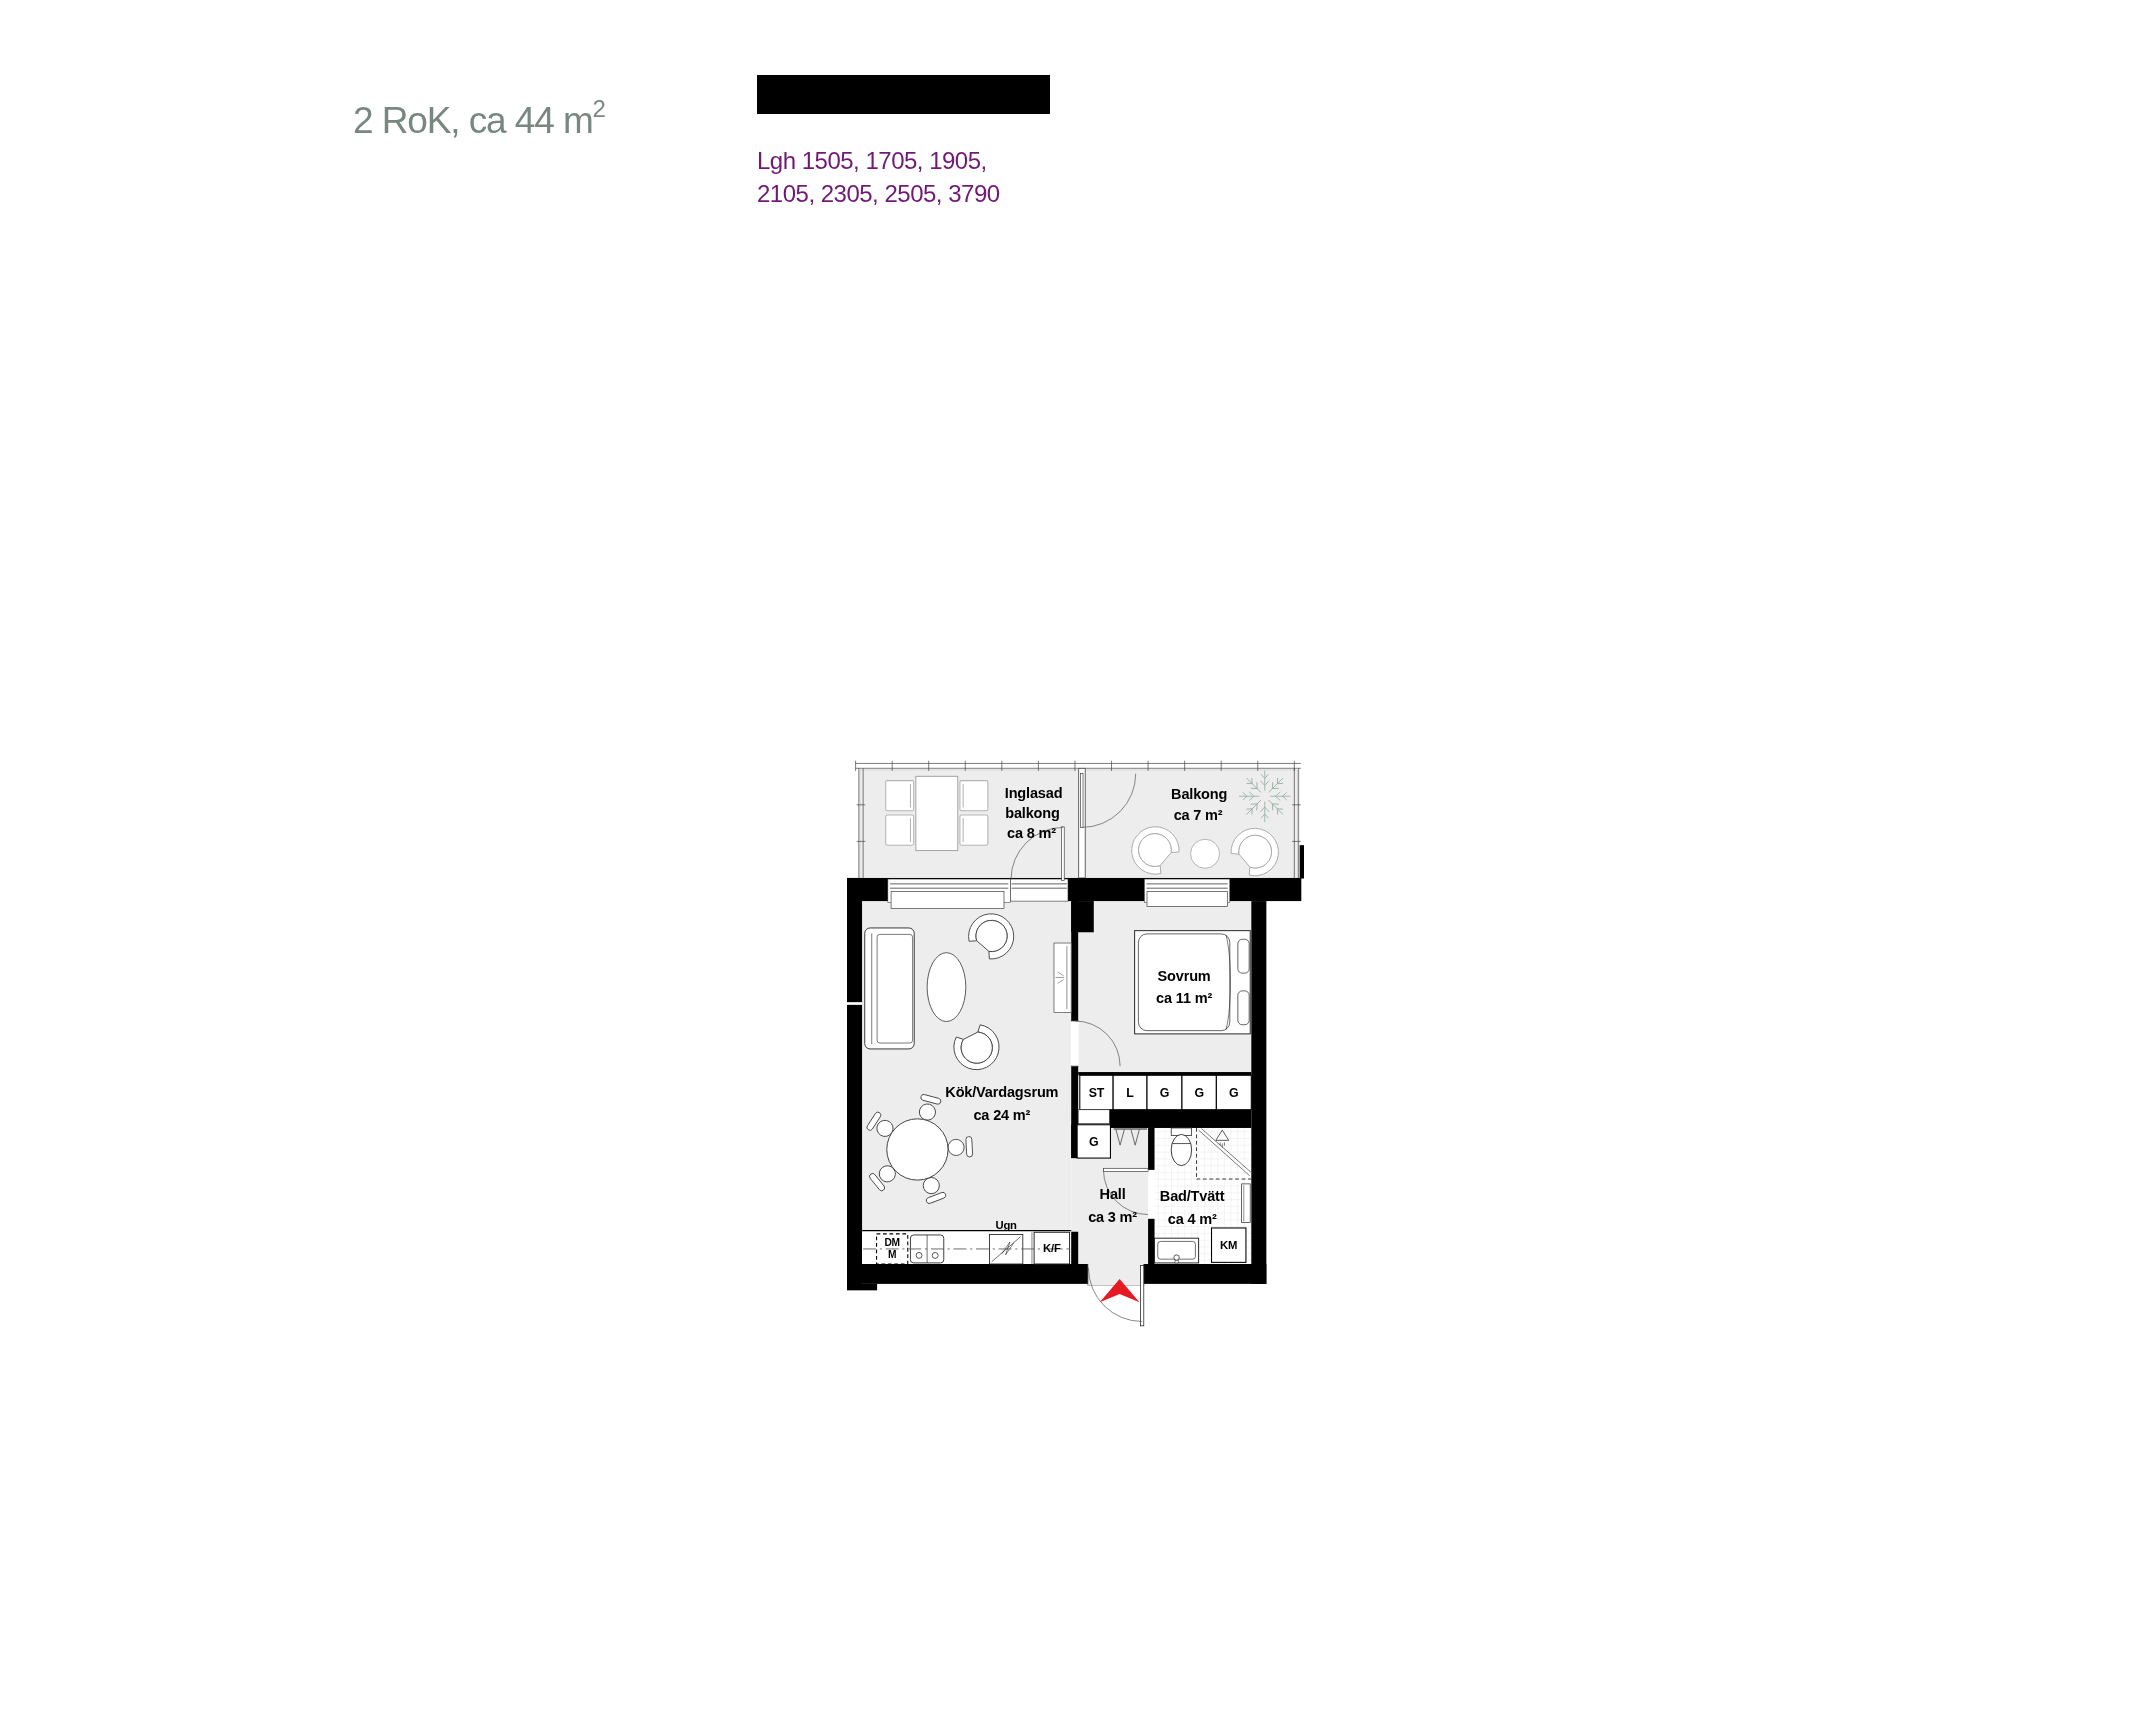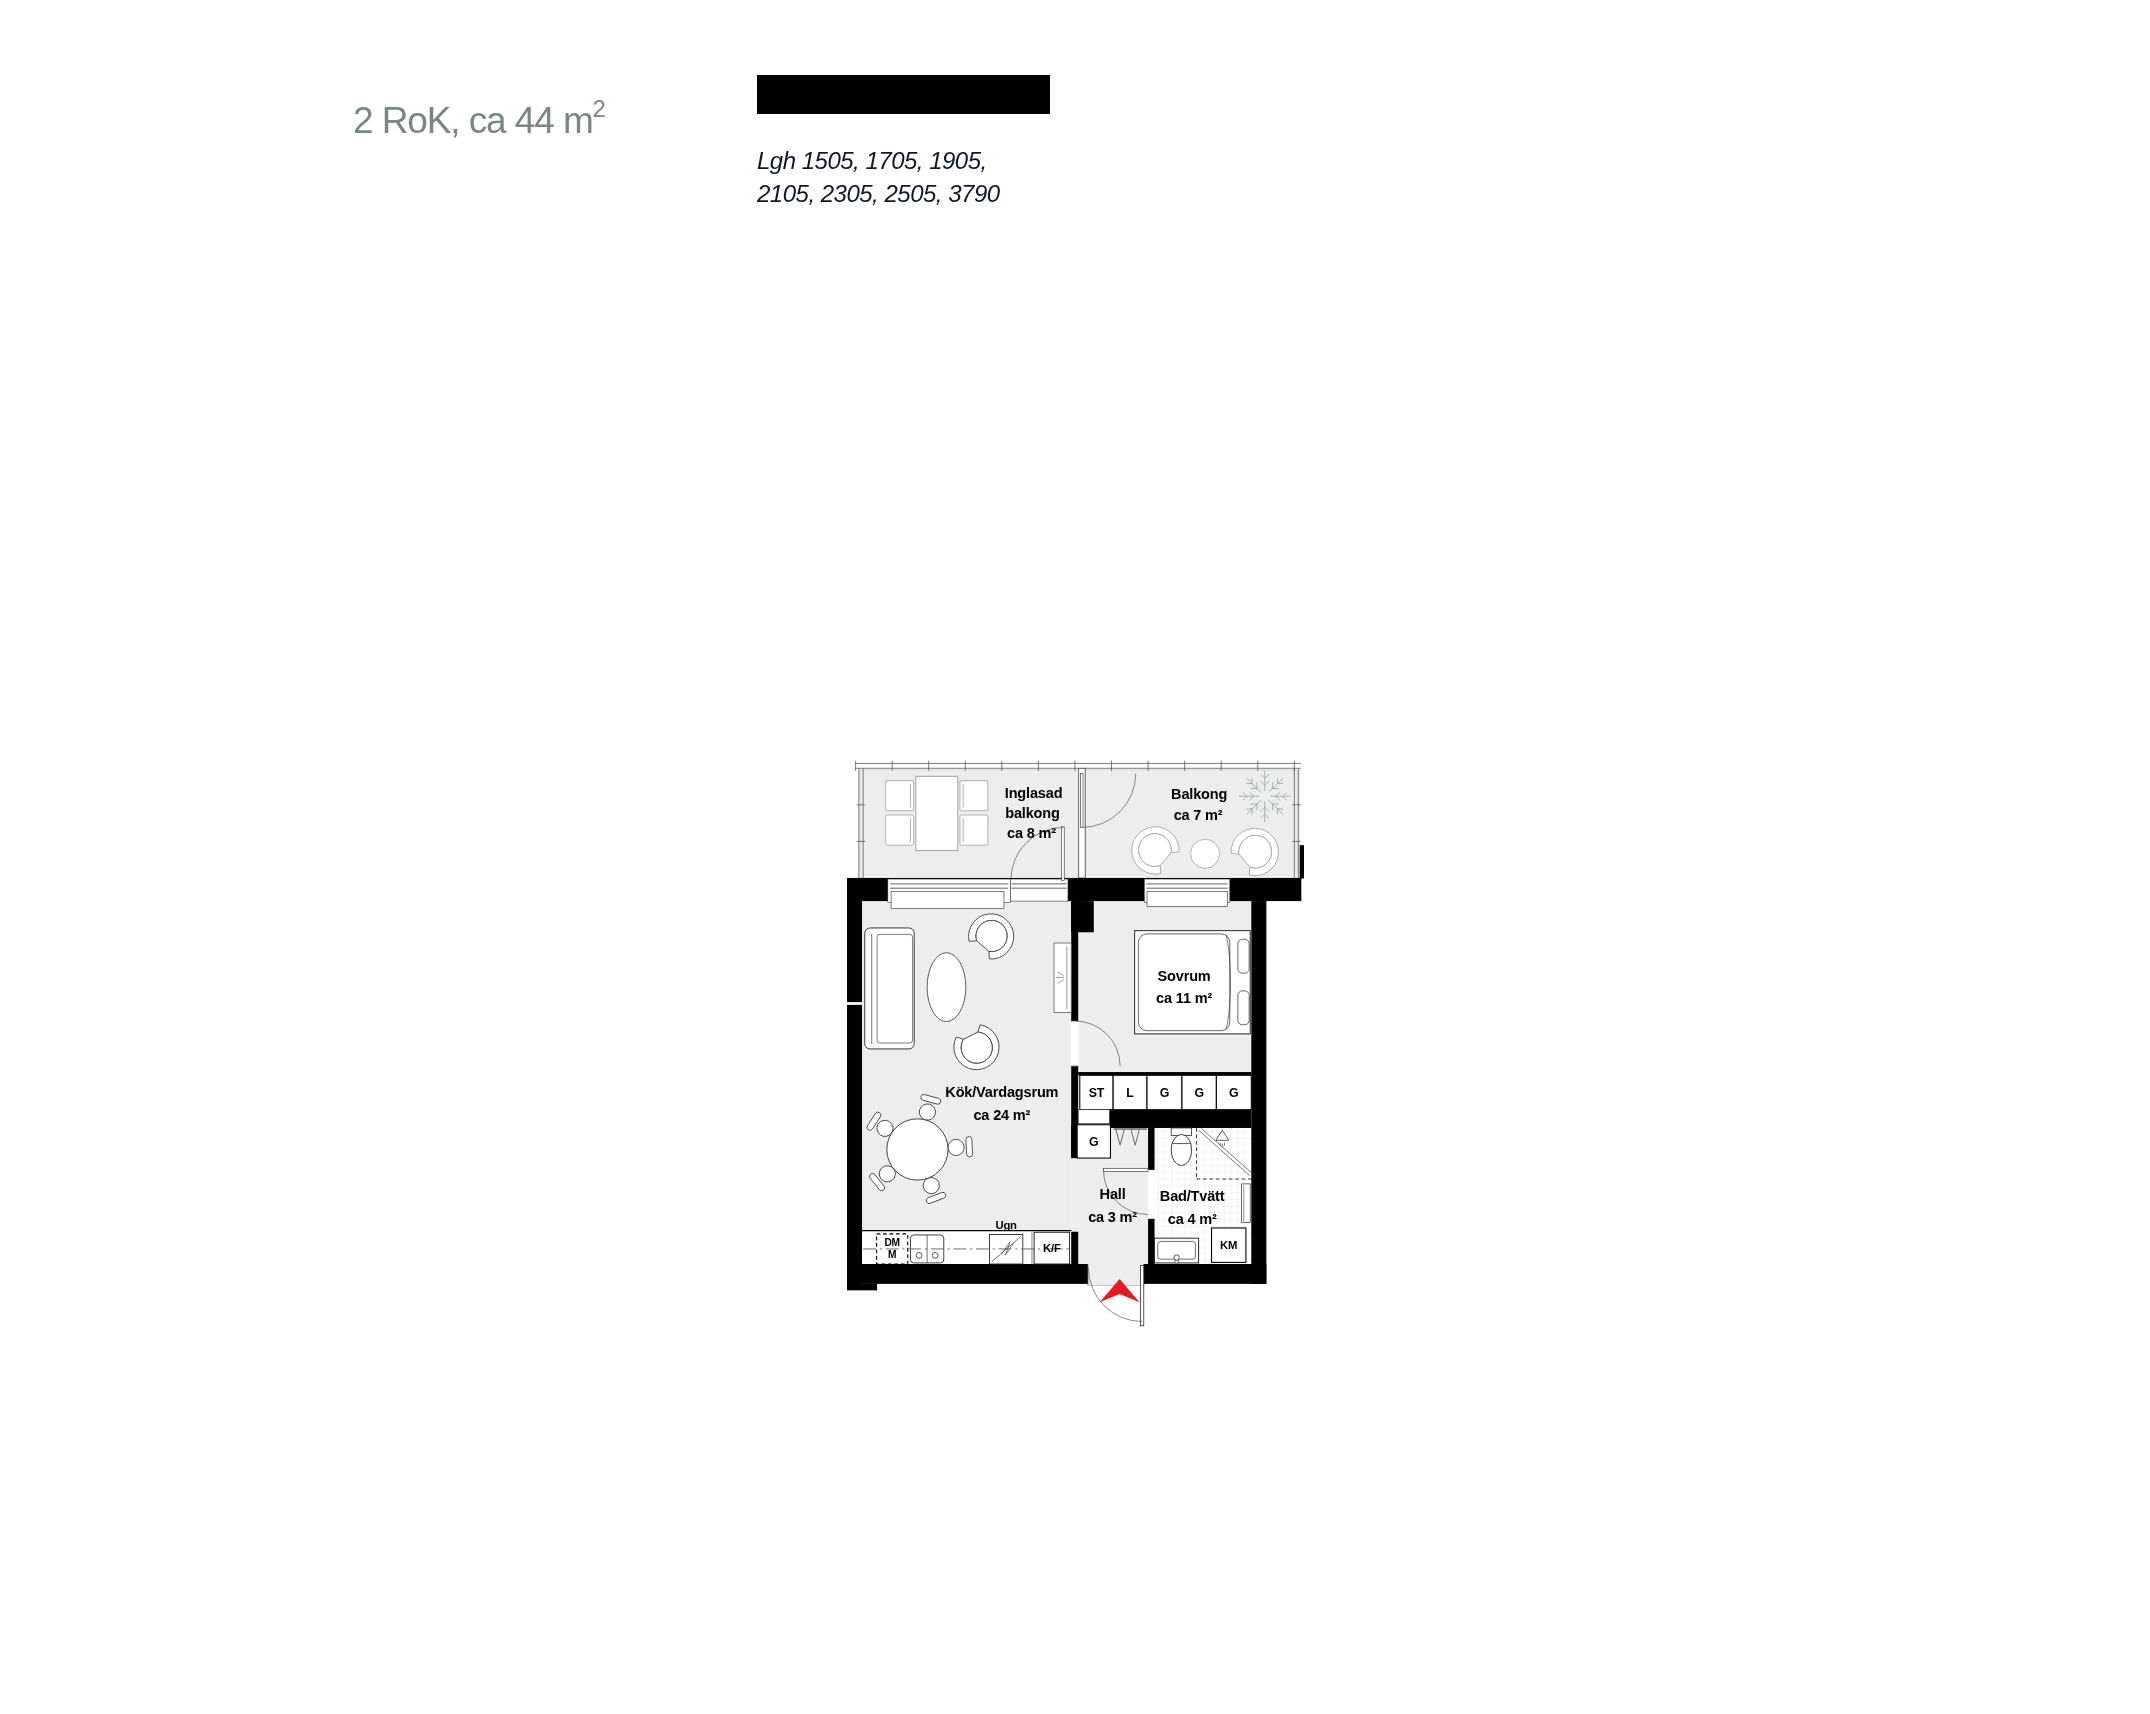--- a/index.html
+++ b/index.html
@@ -3,21 +3,21 @@
 <meta charset="utf-8">
 <style>
   html,body{margin:0;padding:0;background:#fff;}
   #page{position:relative;width:2151px;height:1714px;background:#ffffff;overflow:hidden;
         font-family:"Liberation Sans",sans-serif;}
   .title{position:absolute;left:353px;top:98px;font-size:37px;font-weight:400;
          color:#78877f;letter-spacing:-1.1px;white-space:nowrap;}
   .title sup{font-size:24px;position:relative;top:-3.2px;letter-spacing:0;}
   .black-bar{position:absolute;left:757px;top:75px;width:293px;height:39px;background:#000;}
   .lgh{position:absolute;left:757px;top:144px;font-size:24px;line-height:33px;
-       color:#0f172a;letter-spacing:-0.5px;font-weight:400;white-space:nowrap;font-style:italic;}
+       color:#701a75;letter-spacing:-0.5px;font-weight:400;white-space:nowrap;}
   #plan-svg{position:absolute;left:847px;top:745px;}
   svg text{font-family:"Liberation Sans",sans-serif;font-weight:bold;fill:#000;
            text-anchor:middle;letter-spacing:-0.3px;}
   text.rl{font-size:27px;}
   text.wl{font-size:23px;}
   text.sl{font-size:21px;}
   text.tl{font-size:19px;}
 </style>
 </head>
 <body>

